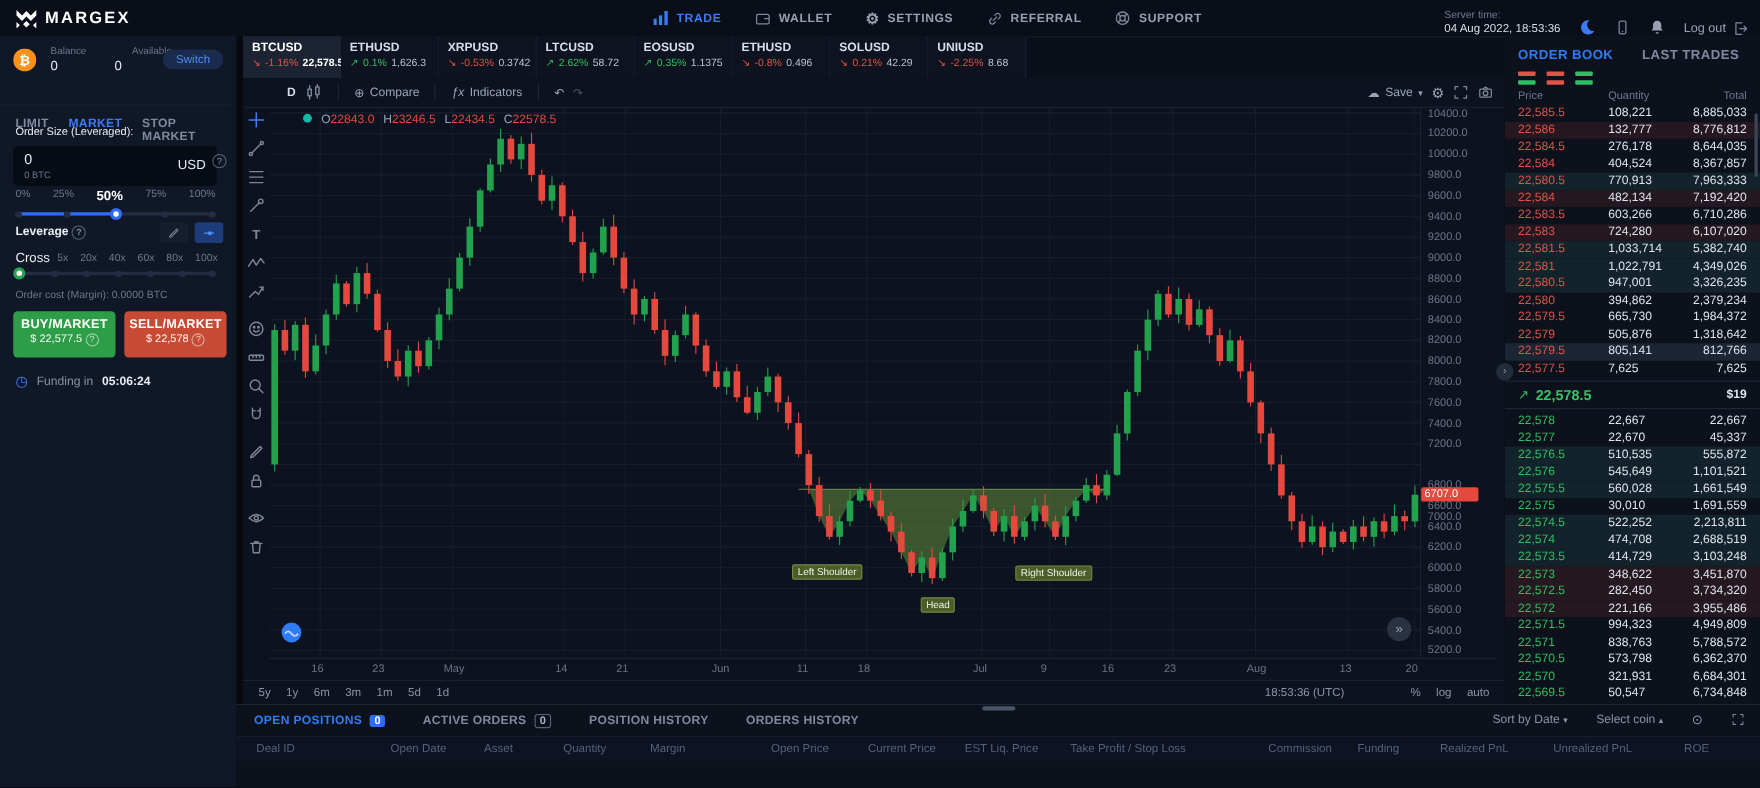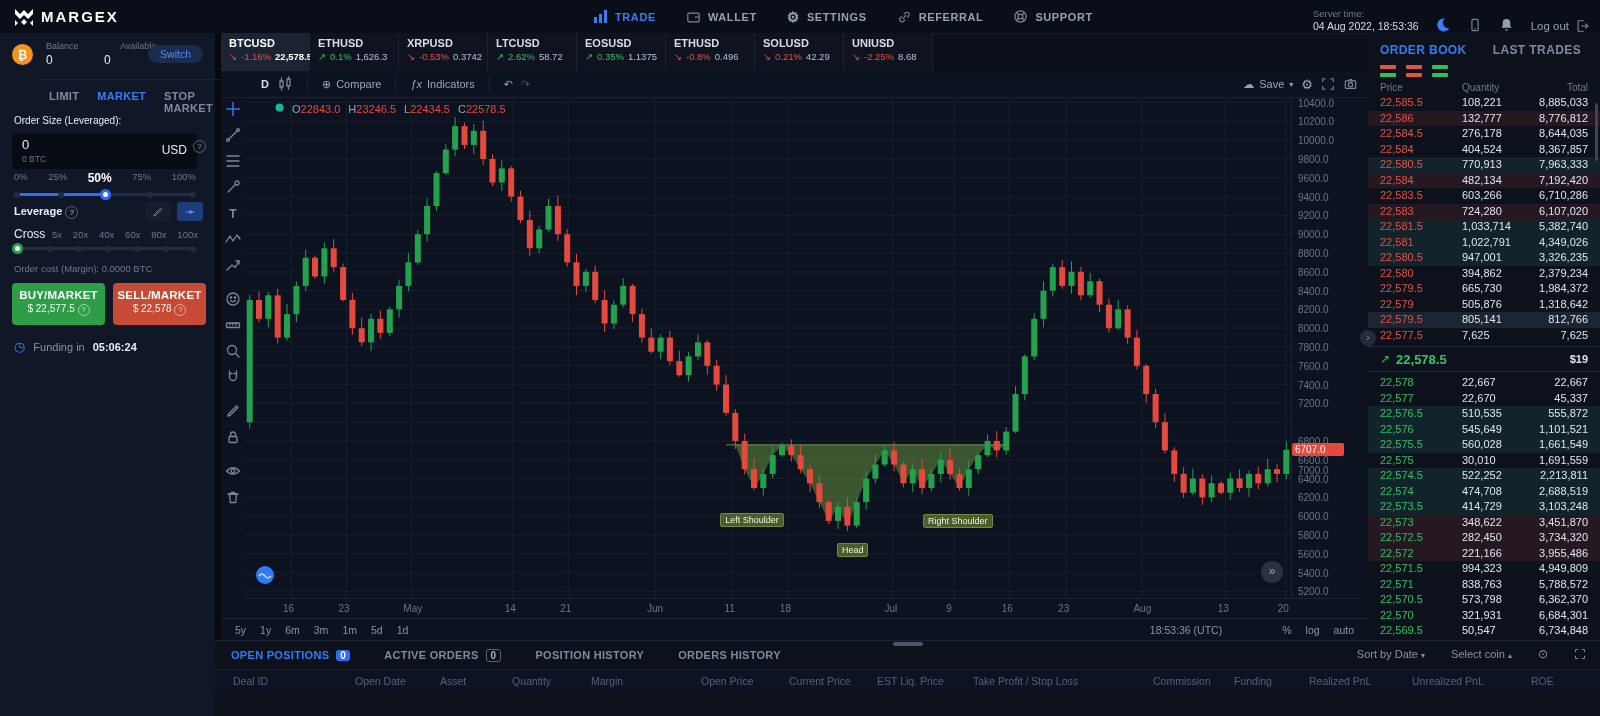--- a/index.html
+++ b/index.html
@@ -196,21 +196,21 @@
           <circle cx="10.5" cy="10.5" r="10.5" fill="#f7931a"></circle>
           <text x="10.5" y="15" text-anchor="middle" font-size="12" font-weight="bold" fill="#fff">₿</text>
         </svg>
     </div>
     <div class="abs sb-label" style="left:46px;top:8px;">Balance</div>
     <div class="abs" style="left:46px;top:20px;color:#e8ecf4;font-size:12px;">0</div>
     <div class="abs sb-label" style="left:120px;top:8px;text-align:right;">Available</div>
     <div class="abs" style="left:104px;top:20px;color:#e8ecf4;font-size:12px;">0</div>
     <div id="switch-btn">Switch</div>
 
-    <div class="abs" style="left:0;top:36px;width:209px;margin-left:35px;">
+    <div class="abs" style="left:0;top:52px;width:209px;">
       <div id="ord-tabs" style="padding-left:14px;">
           <span>LIMIT</span>
           <span class="active">MARKET</span>
           <span>STOP MARKET</span>
         </div>
     </div>
 
     <div class="abs" style="left:14px;top:82px;color:#e8ecf4;font-size:10px;font-weight:normal;">Order Size (Leveraged):</div>
 
     <div class="abs" style="left:0;top:94px;width:209px;">

